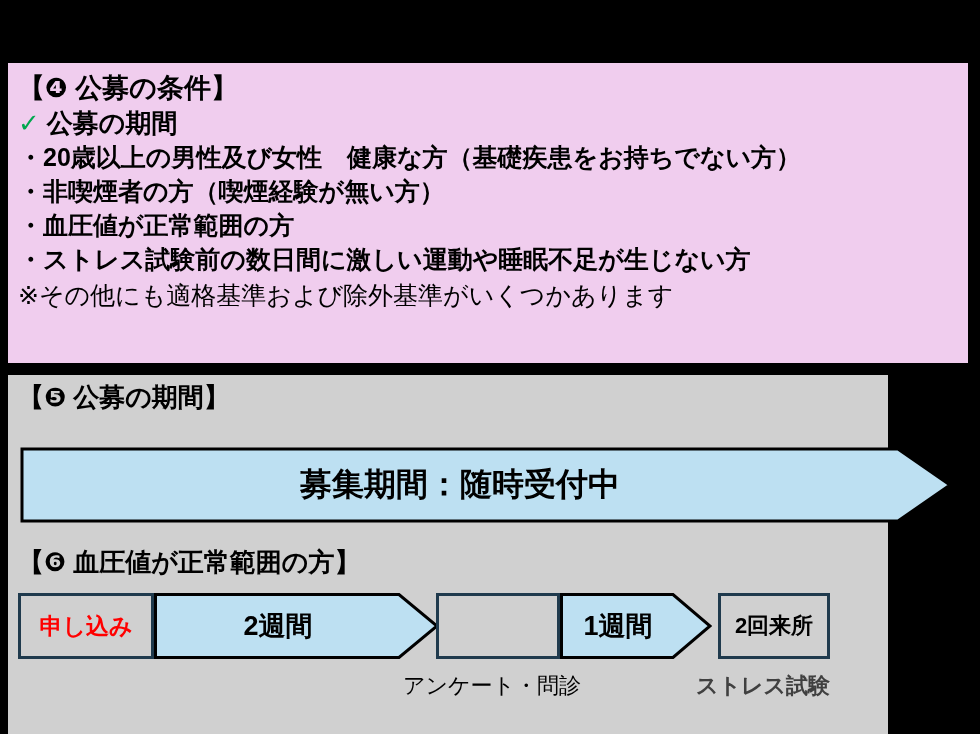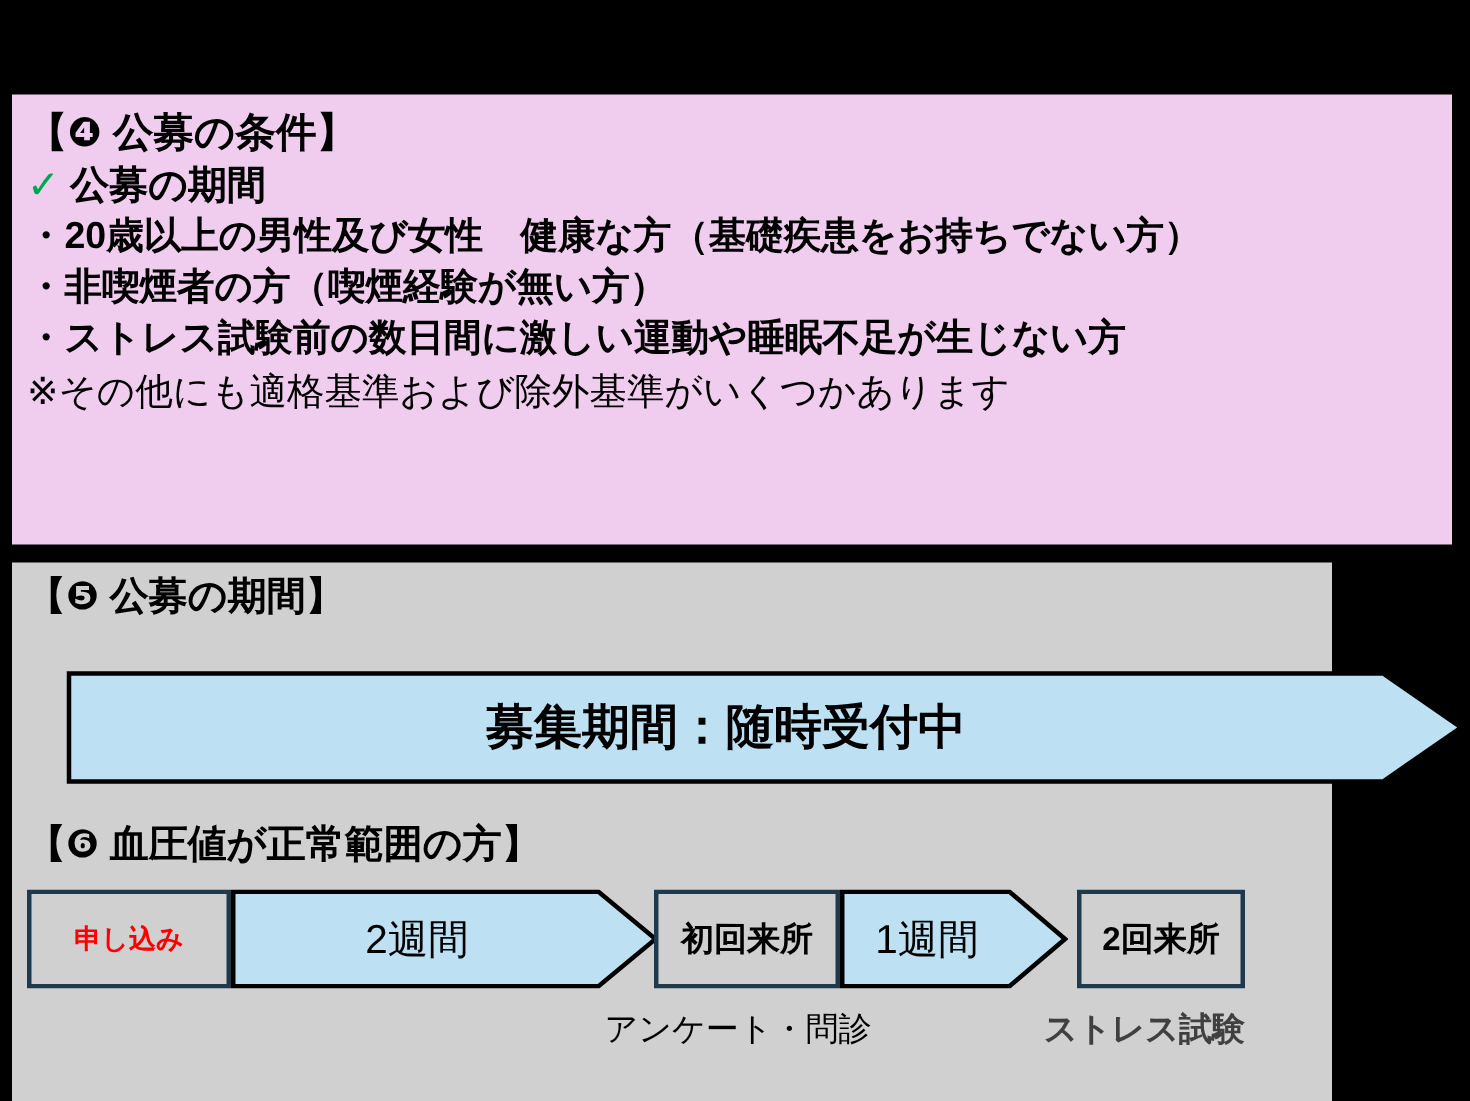--- a/index.html
+++ b/index.html
@@ -93,21 +93,21 @@
     font-size: 26px;
     font-weight: 700;
     color: #000000;
     line-height: 1.1;
     white-space: nowrap;
   }
 
   
   .banner-wrap {
     position: absolute;
-    left: 36px;
+    left: 12px;
     top: 72px;
     width: 932px;
     height: 76px;
   }
   .banner-svg { display: block; width: 932px; height: 76px; }
   .banner-text {
     position: absolute;
     left: 0; top: 0;
     width: 880px;
     height: 76px;
@@ -149,22 +149,22 @@
     position: absolute;
     top: 0;
     height: 66px;
     display: flex;
     align-items: center;
     justify-content: center;
     white-space: nowrap;
     pointer-events: none;
   }
 
-  .lbl-apply      { font-size: 18px; font-weight: 700; color: #ff0000; }
-  .lbl-dur        { font-size: 27px; font-weight: 400; color: #000000; }
+  .lbl-apply      { font-size: 23px; font-weight: 700; color: #ff0000; }
+  .lbl-dur        { font-size: 27px; font-weight: 700; color: #000000; }
   .lbl-visit      { font-size: 22px; font-weight: 700; color: #000000; }
 
   .caption {
     position: absolute;
     top: 78px;
     font-size: 22px;
     font-weight: 500;
     color: #000000;
     white-space: nowrap;
   }
@@ -179,20 +179,21 @@
 
     <div class="heading">【❹ 公募の条件】</div>
 
     <div class="check-line">
       <span class="check-icon">✓</span>
       <span class="check-label">公募の期間</span>
     </div>
 
     <div class="bullet-line">・20歳以上の男性及び女性　健康な方（基礎疾患をお持ちでない方）</div>
     <div class="bullet-line">・非喫煙者の方（喫煙経験が無い方）</div>
+    <div class="bullet-line">・血圧値が正常範囲の方</div>
     <div class="bullet-line">・ストレス試験前の数日間に激しい運動や睡眠不足が生じない方</div>
 
     <div class="bullet-note">※その他にも適格基準および除外基準がいくつかあります</div>
   </div>
 
   <div class="panel-gray">
 
     <div class="heading-gray">【❺ 公募の期間】</div>
 
     <div class="banner-wrap">
@@ -218,21 +219,20 @@
           <polygon points="1.5,1.5 245,1.5 283,33 245,64.5 1.5,64.5" fill="#bde0f2" stroke="#000000" stroke-width="3"></polygon>
         </svg>
       </div>
       <div class="flow-label lbl-dur" style="left:136px; width:248px;">2週間</div>
 
       <div class="flow-shape" style="left:418px; width:124px;">
         <svg viewBox="0 0 124 66" preserveAspectRatio="none">
           <rect x="1.5" y="1.5" width="121" height="63" fill="#d0d0d0" stroke="#1f3a4d" stroke-width="3"></rect>
         </svg>
       </div>
-      <div class="flow-label lbl-visit" style="left:418px; width:124px;">初回来所</div>
 
       <div class="flow-shape" style="left:542px; width:152px;">
         <svg viewBox="0 0 152 66" preserveAspectRatio="none">
           <polygon points="1.5,1.5 113,1.5 150,33 113,64.5 1.5,64.5" fill="#bde0f2" stroke="#000000" stroke-width="3"></polygon>
         </svg>
       </div>
       <div class="flow-label lbl-dur" style="left:542px; width:116px;">1週間</div>
 
       <div class="flow-shape" style="left:700px; width:112px;">
         <svg viewBox="0 0 112 66" preserveAspectRatio="none">

